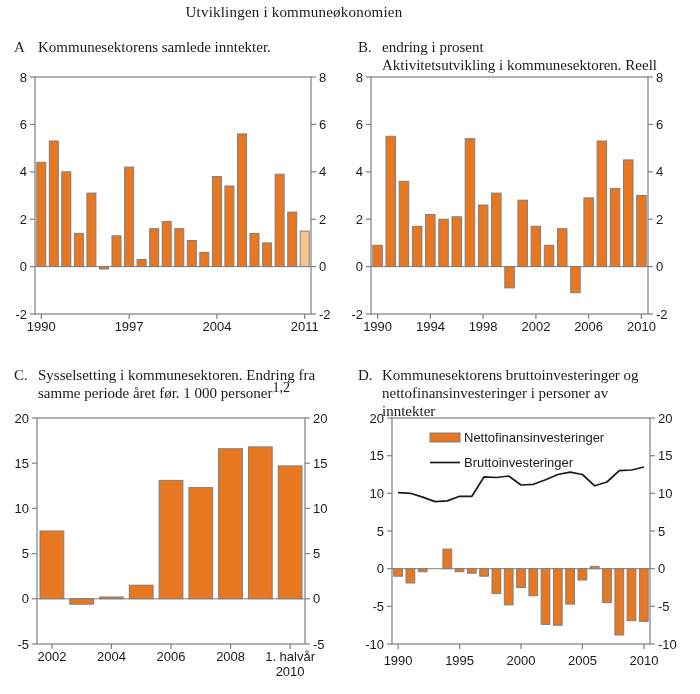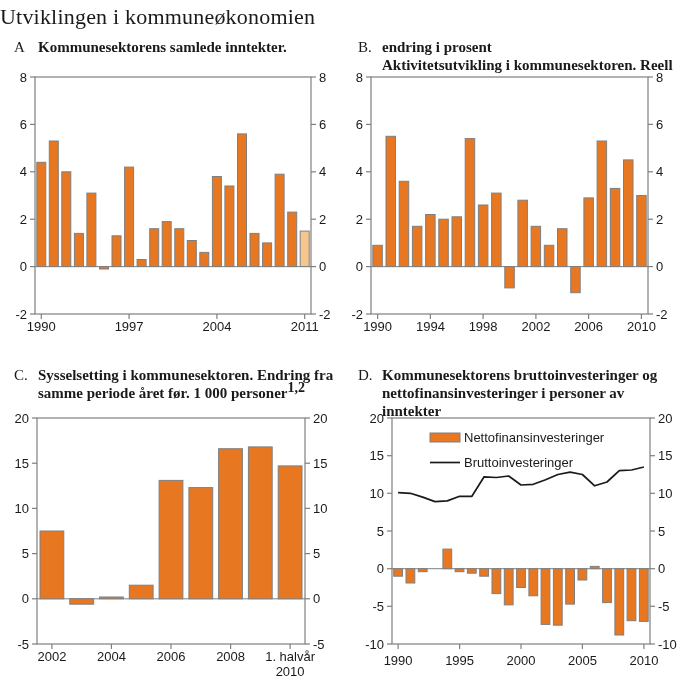--- a/index.html
+++ b/index.html
@@ -1,22 +1,22 @@
 <!DOCTYPE html>
 <html><head>
 <meta charset="utf-8">
 <style>
   html,body{margin:0;padding:0;background:#fff;}
   .stage{position:relative;width:700px;height:694px;background:#fff;overflow:hidden;
          font-family:"Liberation Serif", serif;color:#1a1a1a;}
-  .fig-title{position:absolute;top:4px;left:0;width:588px;text-align:left;
-             font-size:22px;letter-spacing:.2px;}
+  .fig-title{position:absolute;top:4px;left:0;width:588px;text-align:center;
+             font-size:15px;letter-spacing:.2px;}
   .caption{position:absolute;display:flex;font-size:15px;line-height:18px;}
   .caption .lbl{width:24px;flex:0 0 24px;}
-  .caption .cap-lines div{white-space:nowrap;font-weight:bold;}
+  .caption .cap-lines div{white-space:nowrap;}
   .caption sup{font-size:14px;vertical-align:super;line-height:0;}
   .panel{position:absolute;}
   svg text{font-family:"Liberation Sans", sans-serif;font-size:13px;fill:#1a1a1a;}
 </style>
 </head>
 <body>
 
 <div class="stage">
 
   <div class="fig-title">Utviklingen i kommuneøkonomien</div>

